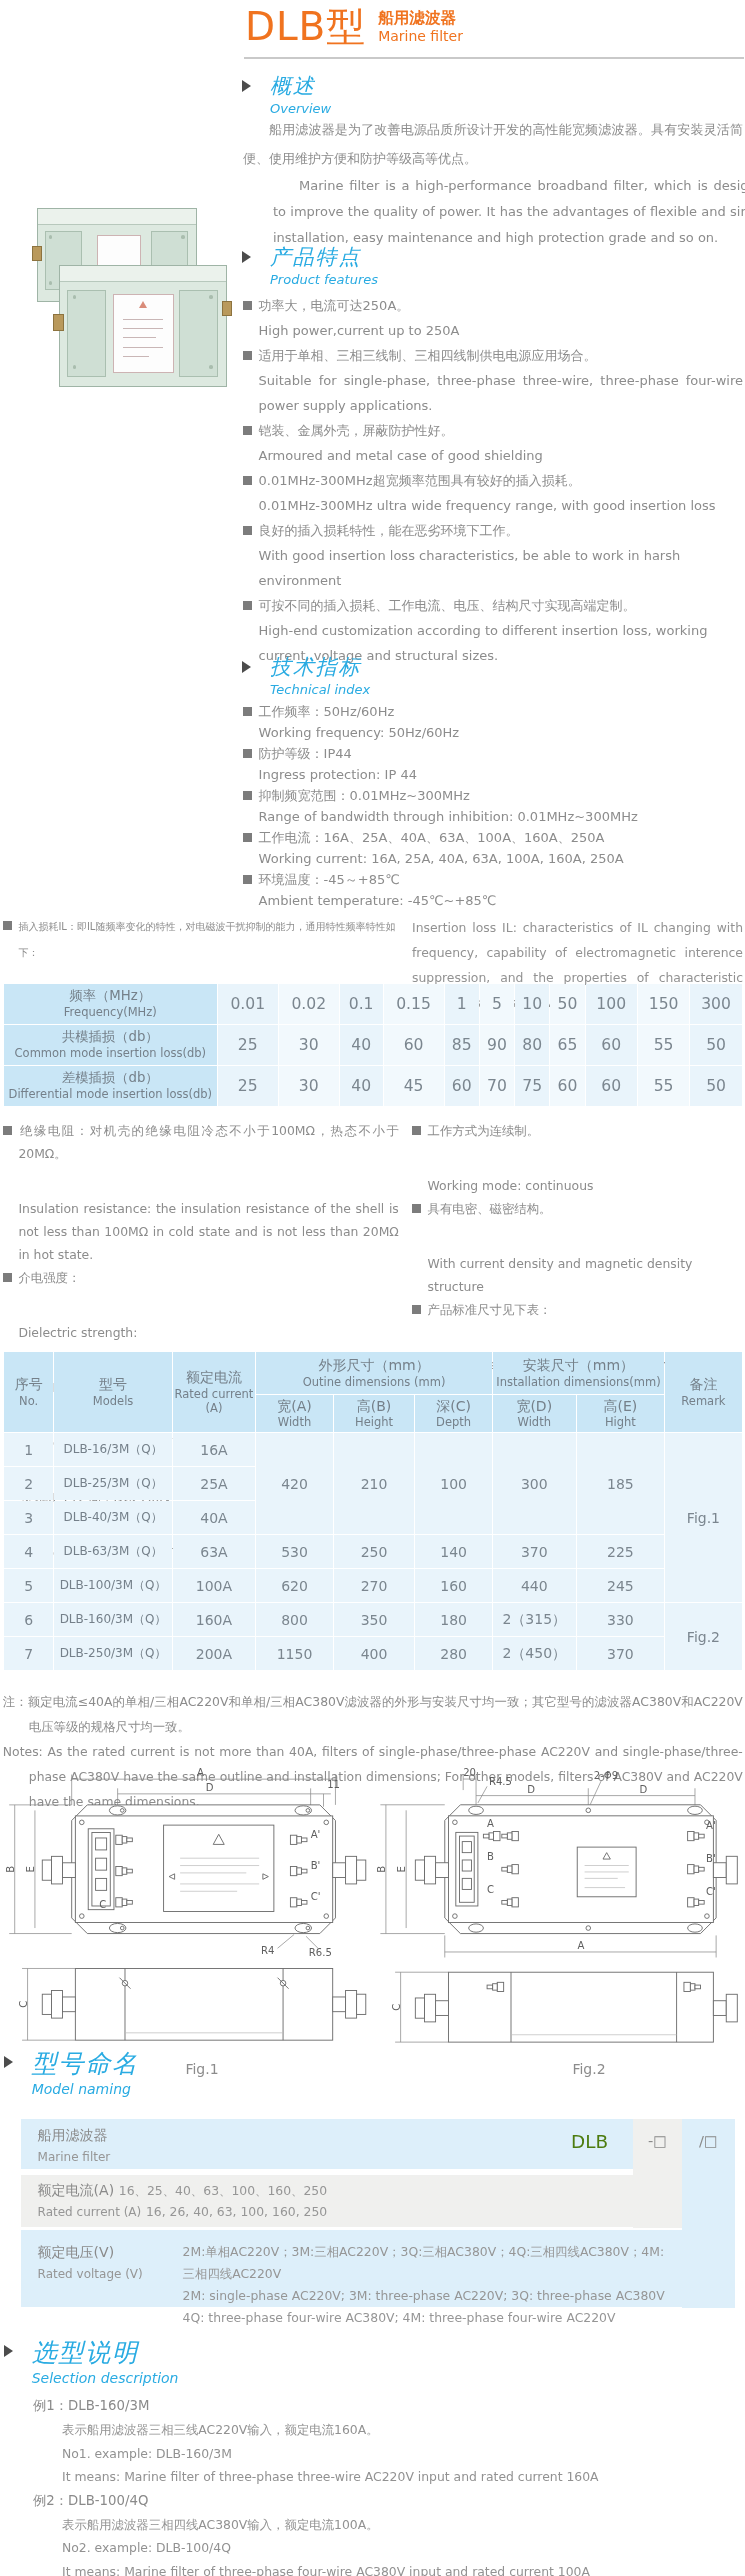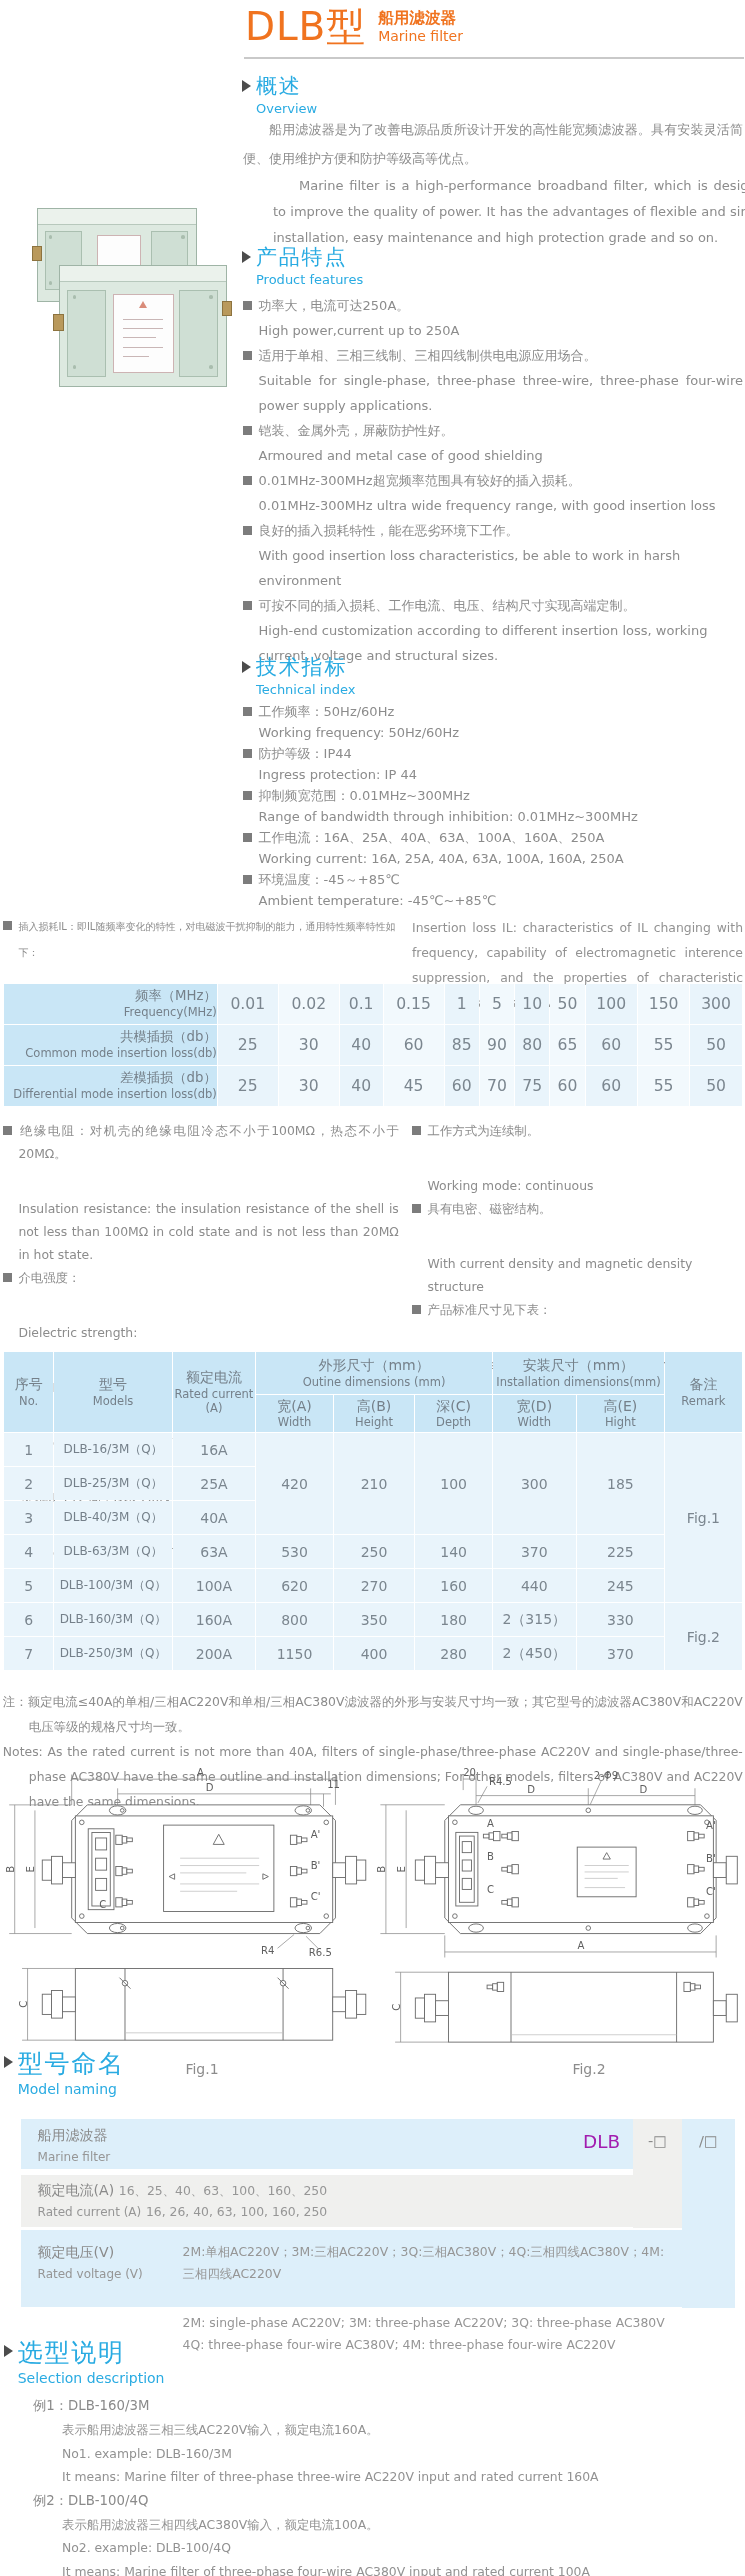--- a/index.html
+++ b/index.html
@@ -9,21 +9,21 @@
 
   
   .title-row{display:flex;align-items:flex-start;gap:12px;}
   .title-main{font-size:39px;line-height:42px;color:#f0731f;letter-spacing:0.9px;}
   .title-sub{margin-top:3.7px;}
   .title-sub .zh{font-size:15.6px;font-weight:bold;color:#f0731f;line-height:18.4px;}
   .title-sub .en{font-size:14px;color:#f0731f;line-height:16.6px;}
   .divider{background:#c9c9c9;height:1.8px;}
 
   
-  .sec{display:flex;gap:5px;}
+  .sec{display:flex;gap:19px;font-style:italic;}
   .tri{width:0;height:0;border-left:9.2px solid #4c4c4c;border-top:6.4px solid transparent;border-bottom:6.4px solid transparent;margin-top:6.4px;flex:0 0 auto;}
   .sec-zh{font-size:21px;color:#29abe2;line-height:24px;letter-spacing:1.8px;}
   .sec-en{font-size:13px;color:#29abe2;margin-top:2.8px;}
   .sec.big .sec-zh{font-size:25px;line-height:28px;}
   .sec.big .sec-en{font-size:14px;}
 
   
   .para{font-size:13px;text-align:justify;color:#8c8c8c;}
   .para.zh{line-height:28.5px;text-indent:2em;}
   .para.en{line-height:26px;text-indent:2em;}
@@ -39,21 +39,21 @@
   .spec .en{margin-left:15.6px;margin-top:32px;}
   .hang{padding-left:15.6px;text-indent:-15.6px;}
 
   
   table{border-collapse:separate;border-spacing:1.8px;}
   td,th{font-weight:normal;text-align:center;vertical-align:middle;color:#75808a;}
   .thd{background:#c9e6f6;}
   .tcell{background:#e9f4fb;}
   .tcell2{background:#f2f9fd;}
   .freq td{padding:0;}
-  .freq .lab{font-size:13.3px;line-height:17.5px;text-align:right;}
+  .freq .lab{font-size:13.3px;line-height:17.5px;}
   .freq .lab .en{font-size:11.5px;}
   .freq .val{font-size:15.6px;color:#7b868f;}
   .mtab .h1{font-size:14px;line-height:18.4px;}
   .mtab .h1 .en{font-size:11.5px;line-height:14.7px;}
   .mtab .val{font-size:14px;color:#7b868f;}
   .mtab .mod{font-size:12px;}
 
   
   .note{font-size:12.4px;line-height:25px;color:#8c8c8c;text-align:justify;}
   .note .wrap2{padding-left:26px;text-indent:-26px;display:block;}
@@ -78,21 +78,21 @@
   .ptri{position:absolute;width:0;height:0;border-left:4.6px solid transparent;border-right:4.6px solid transparent;border-bottom:7.4px solid #d98c7a;}
   .pline{position:absolute;height:0.9px;background:#c9b6b6;}
 
   
   .nblock{position:absolute;}
   .nblue{background:#ddeffa;}
   .ngray{background:#f0f0ee;}
   .nrow-text{padding:7.4px 0 0 16.6px;}
   .nzh{font-size:14px;line-height:23px;color:#8a8a8a;}
   .nen{font-size:12px;line-height:20px;color:#969696;}
-  .ncode{position:absolute;left:562px;top:12px;font-size:18.4px;color:#a21caf;text-align:right;}
+  .ncode{position:absolute;left:550px;top:12px;font-size:18.4px;color:#4d7c0f;text-align:right;}
   .nbox{text-align:center;padding-top:13px;font-size:14.7px;color:#8a8a8a;}
   .nvals{font-size:12.4px;color:#969696;}
 
   
   .ex-title{font-size:13.3px;line-height:24px;color:#8a8a8a;}
   .ex-line{font-size:12.4px;line-height:23.5px;color:#929292;padding-left:29px;}
 </style>
 </head>
 <body>
 
@@ -699,21 +699,21 @@
       </div>
     </div>
     <div class="nblock nblue" style="left:0;top:111px;width:661px;height:77px;">
       <div style="display:flex;padding:11px 0 0 16.6px;">
         <div style="width:145px;flex:0 0 auto;">
           <div class="nzh">额定电压(V)</div>
           <div class="nen">Rated voltage (V)</div>
         </div>
         <div style="padding-right:9.2px;">
           <div class="nvals" style="line-height:22px;">2M:单相AC220V；3M:三相AC220V；3Q:三相AC380V；4Q:三相四线AC380V；4M:三相四线AC220V</div>
-          <div class="nvals" style="line-height:22px;margin-top:27px;">2M: single-phase AC220V; 3M: three-phase AC220V; 3Q: three-phase AC380V</div>
+          <div class="nvals" style="line-height:22px;">2M: single-phase AC220V; 3M: three-phase AC220V; 3Q: three-phase AC380V</div>
           <div class="nvals" style="line-height:22px;">4Q: three-phase four-wire AC380V; 4M: three-phase four-wire AC220V</div>
         </div>
       </div>
     </div>
   </div>
 
   <div class="abs sec big" style="left:3.7px;top:2339px;">
     <span class="tri"></span>
     <div>
       <div class="sec-zh">选型说明</div>

